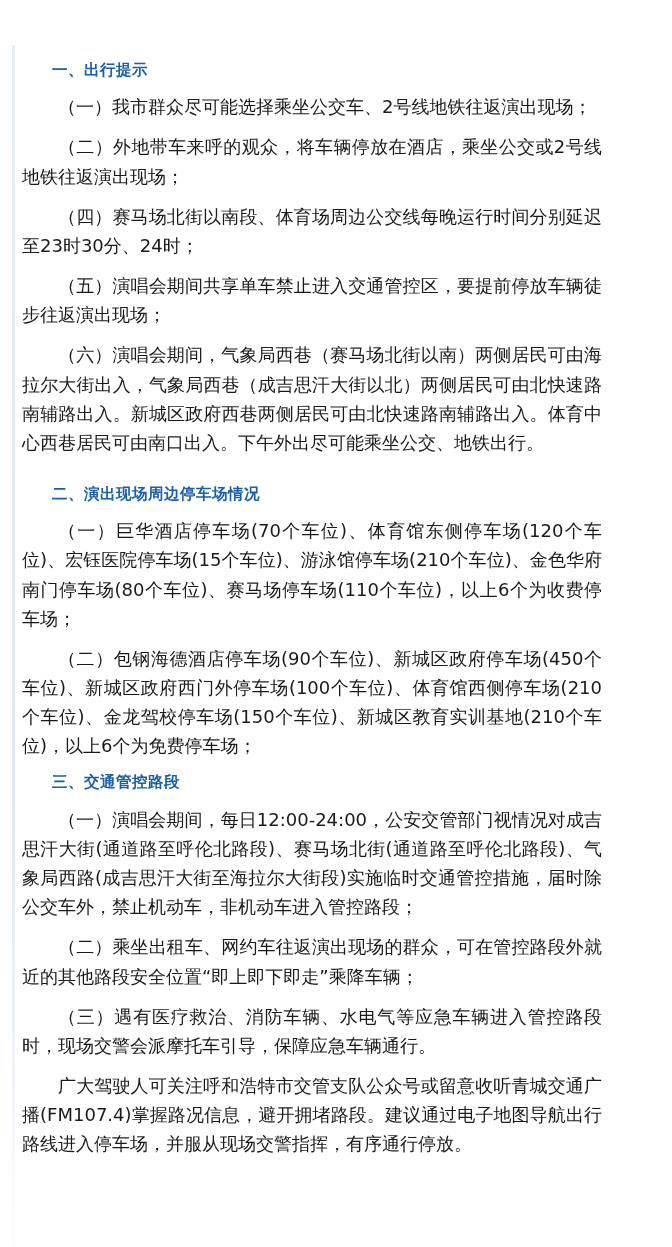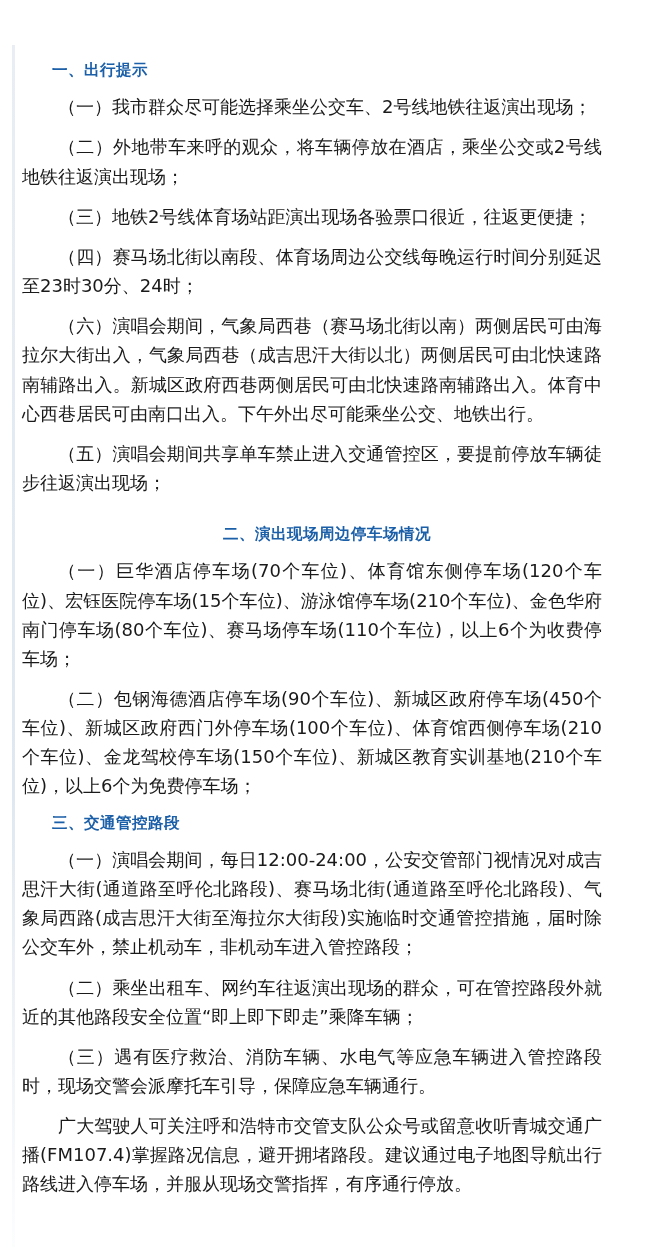--- a/index.html
+++ b/index.html
@@ -34,21 +34,20 @@
   .section-heading {
     color: #1b5fa8;
     font-weight: bold;
     font-size: 15.5px;
     letter-spacing: 0.5px;
     margin: 0 0 10px 30px;
     line-height: 1.5;
   }
   .section-heading.spaced {
     margin-top: 26px;
-    text-align: center;
   }
   p.para {
     margin: 0 0 11px 0;
     font-size: 18px;
     line-height: 1.62;
     text-align: justify;
     text-justify: inter-ideograph;
     text-indent: 2em;
     color: #1a1a1a;
   }
@@ -67,24 +66,23 @@
 </head>
 <body>
 
 <div class="page">
   <div class="left-rule"></div>
 
   <div class="blk">
     <div class="section-heading">一、出行提示</div>
     <p class="para">（一）我市群众尽可能选择乘坐公交车、2号线地铁往返演出现场；</p>
     <p class="para">（二）外地带车来呼的观众，将车辆停放在酒店，乘坐公交或2号线地铁往返演出现场；</p>
-    <p class="para">（三）地铁2号线体育场站距演出现场各验票口很近，往返更便捷；</p>
     <p class="para">（四）赛马场北街以南段、体育场周边公交线每晚运行时间分别延迟至23时30分、24时；</p>
+    <p class="para">（五）演唱会期间共享单车禁止进入交通管控区，要提前停放车辆徒步往返演出现场；</p>
     <p class="para">（六）演唱会期间，气象局西巷（赛马场北街以南）两侧居民可由海拉尔大街出入，气象局西巷（成吉思汗大街以北）两侧居民可由北快速路南辅路出入。新城区政府西巷两侧居民可由北快速路南辅路出入。体育中心西巷居民可由南口出入。下午外出尽可能乘坐公交、地铁出行。</p>
-    <p class="para">（五）演唱会期间共享单车禁止进入交通管控区，要提前停放车辆徒步往返演出现场；</p>
   </div>
 
   <div class="blk">
     <div class="section-heading spaced">二、演出现场周边停车场情况</div>
     <p class="para">（一）巨华酒店停车场(70个车位)、体育馆东侧停车场(120个车位)、宏钰医院停车场(15个车位)、游泳馆停车场(210个车位)、金色华府南门停车场(80个车位)、赛马场停车场(110个车位)，以上6个为收费停车场；</p>
     <p class="para">（二）包钢海德酒店停车场(90个车位)、新城区政府停车场(450个车位)、新城区政府西门外停车场(100个车位)、体育馆西侧停车场(210个车位)、金龙驾校停车场(150个车位)、新城区教育实训基地(210个车位)，以上6个为免费停车场；</p>
   </div>
 
   <div class="blk">
     <div class="section-heading">三、交通管控路段</div>

